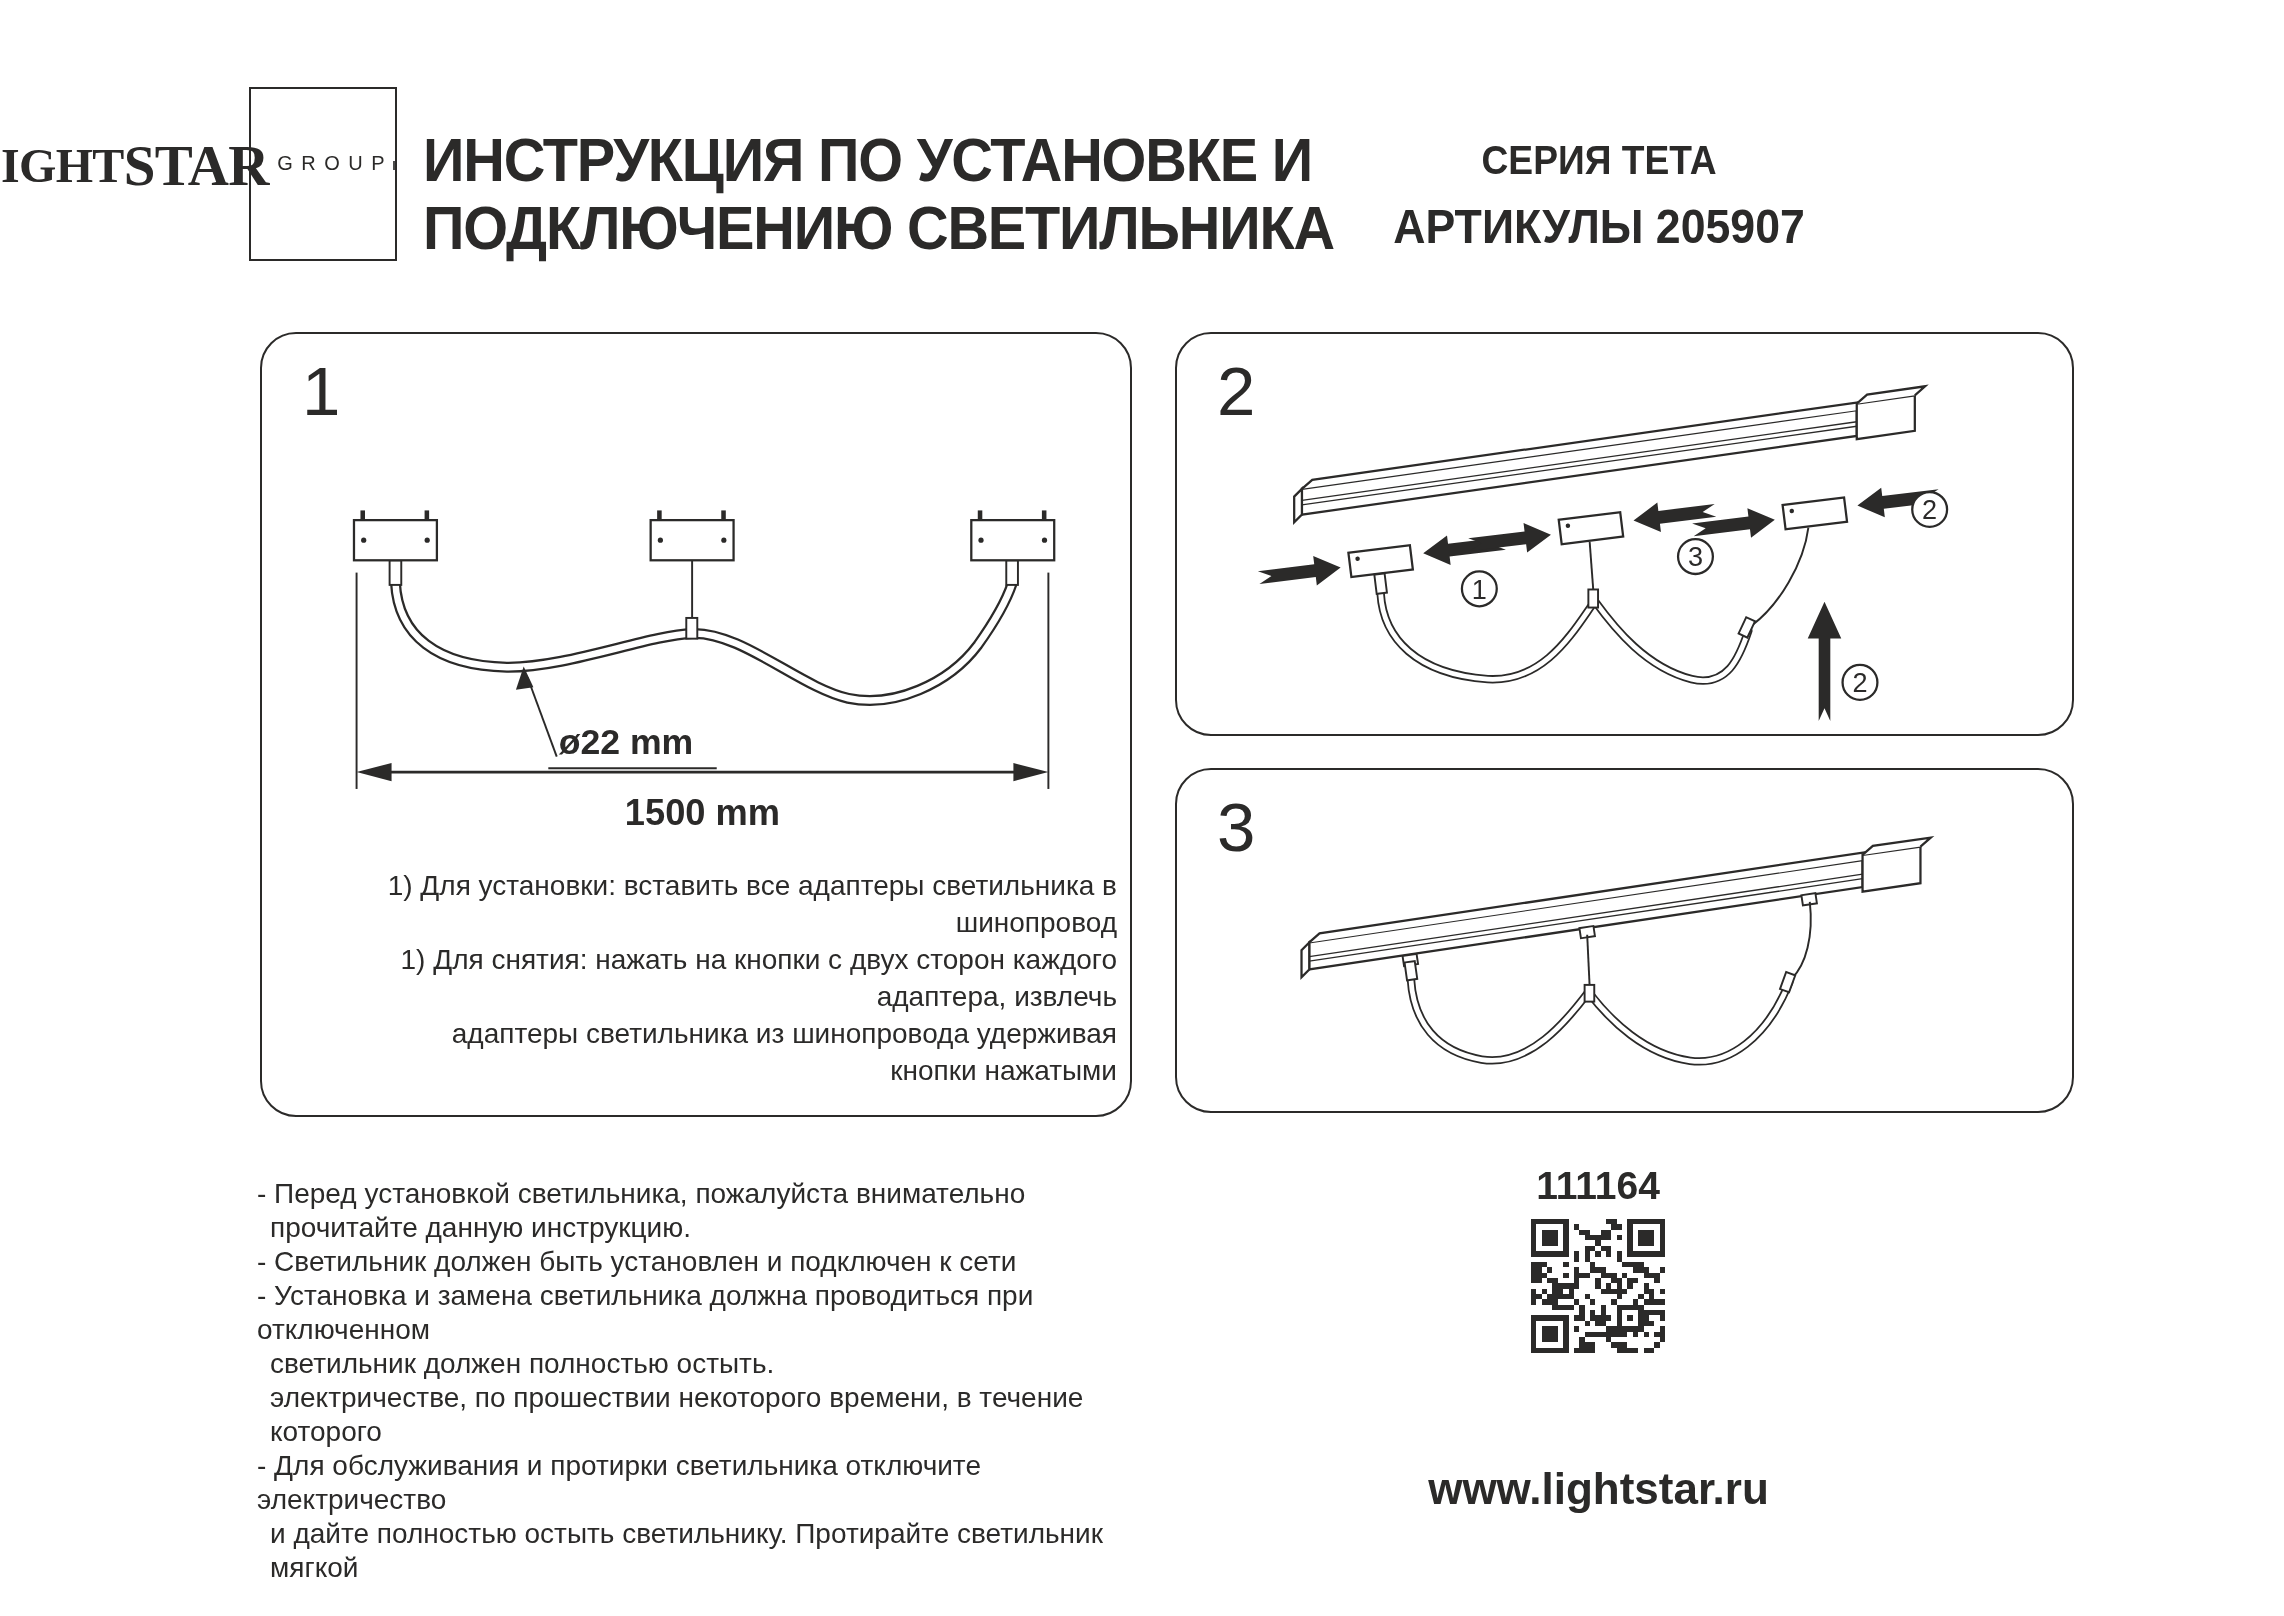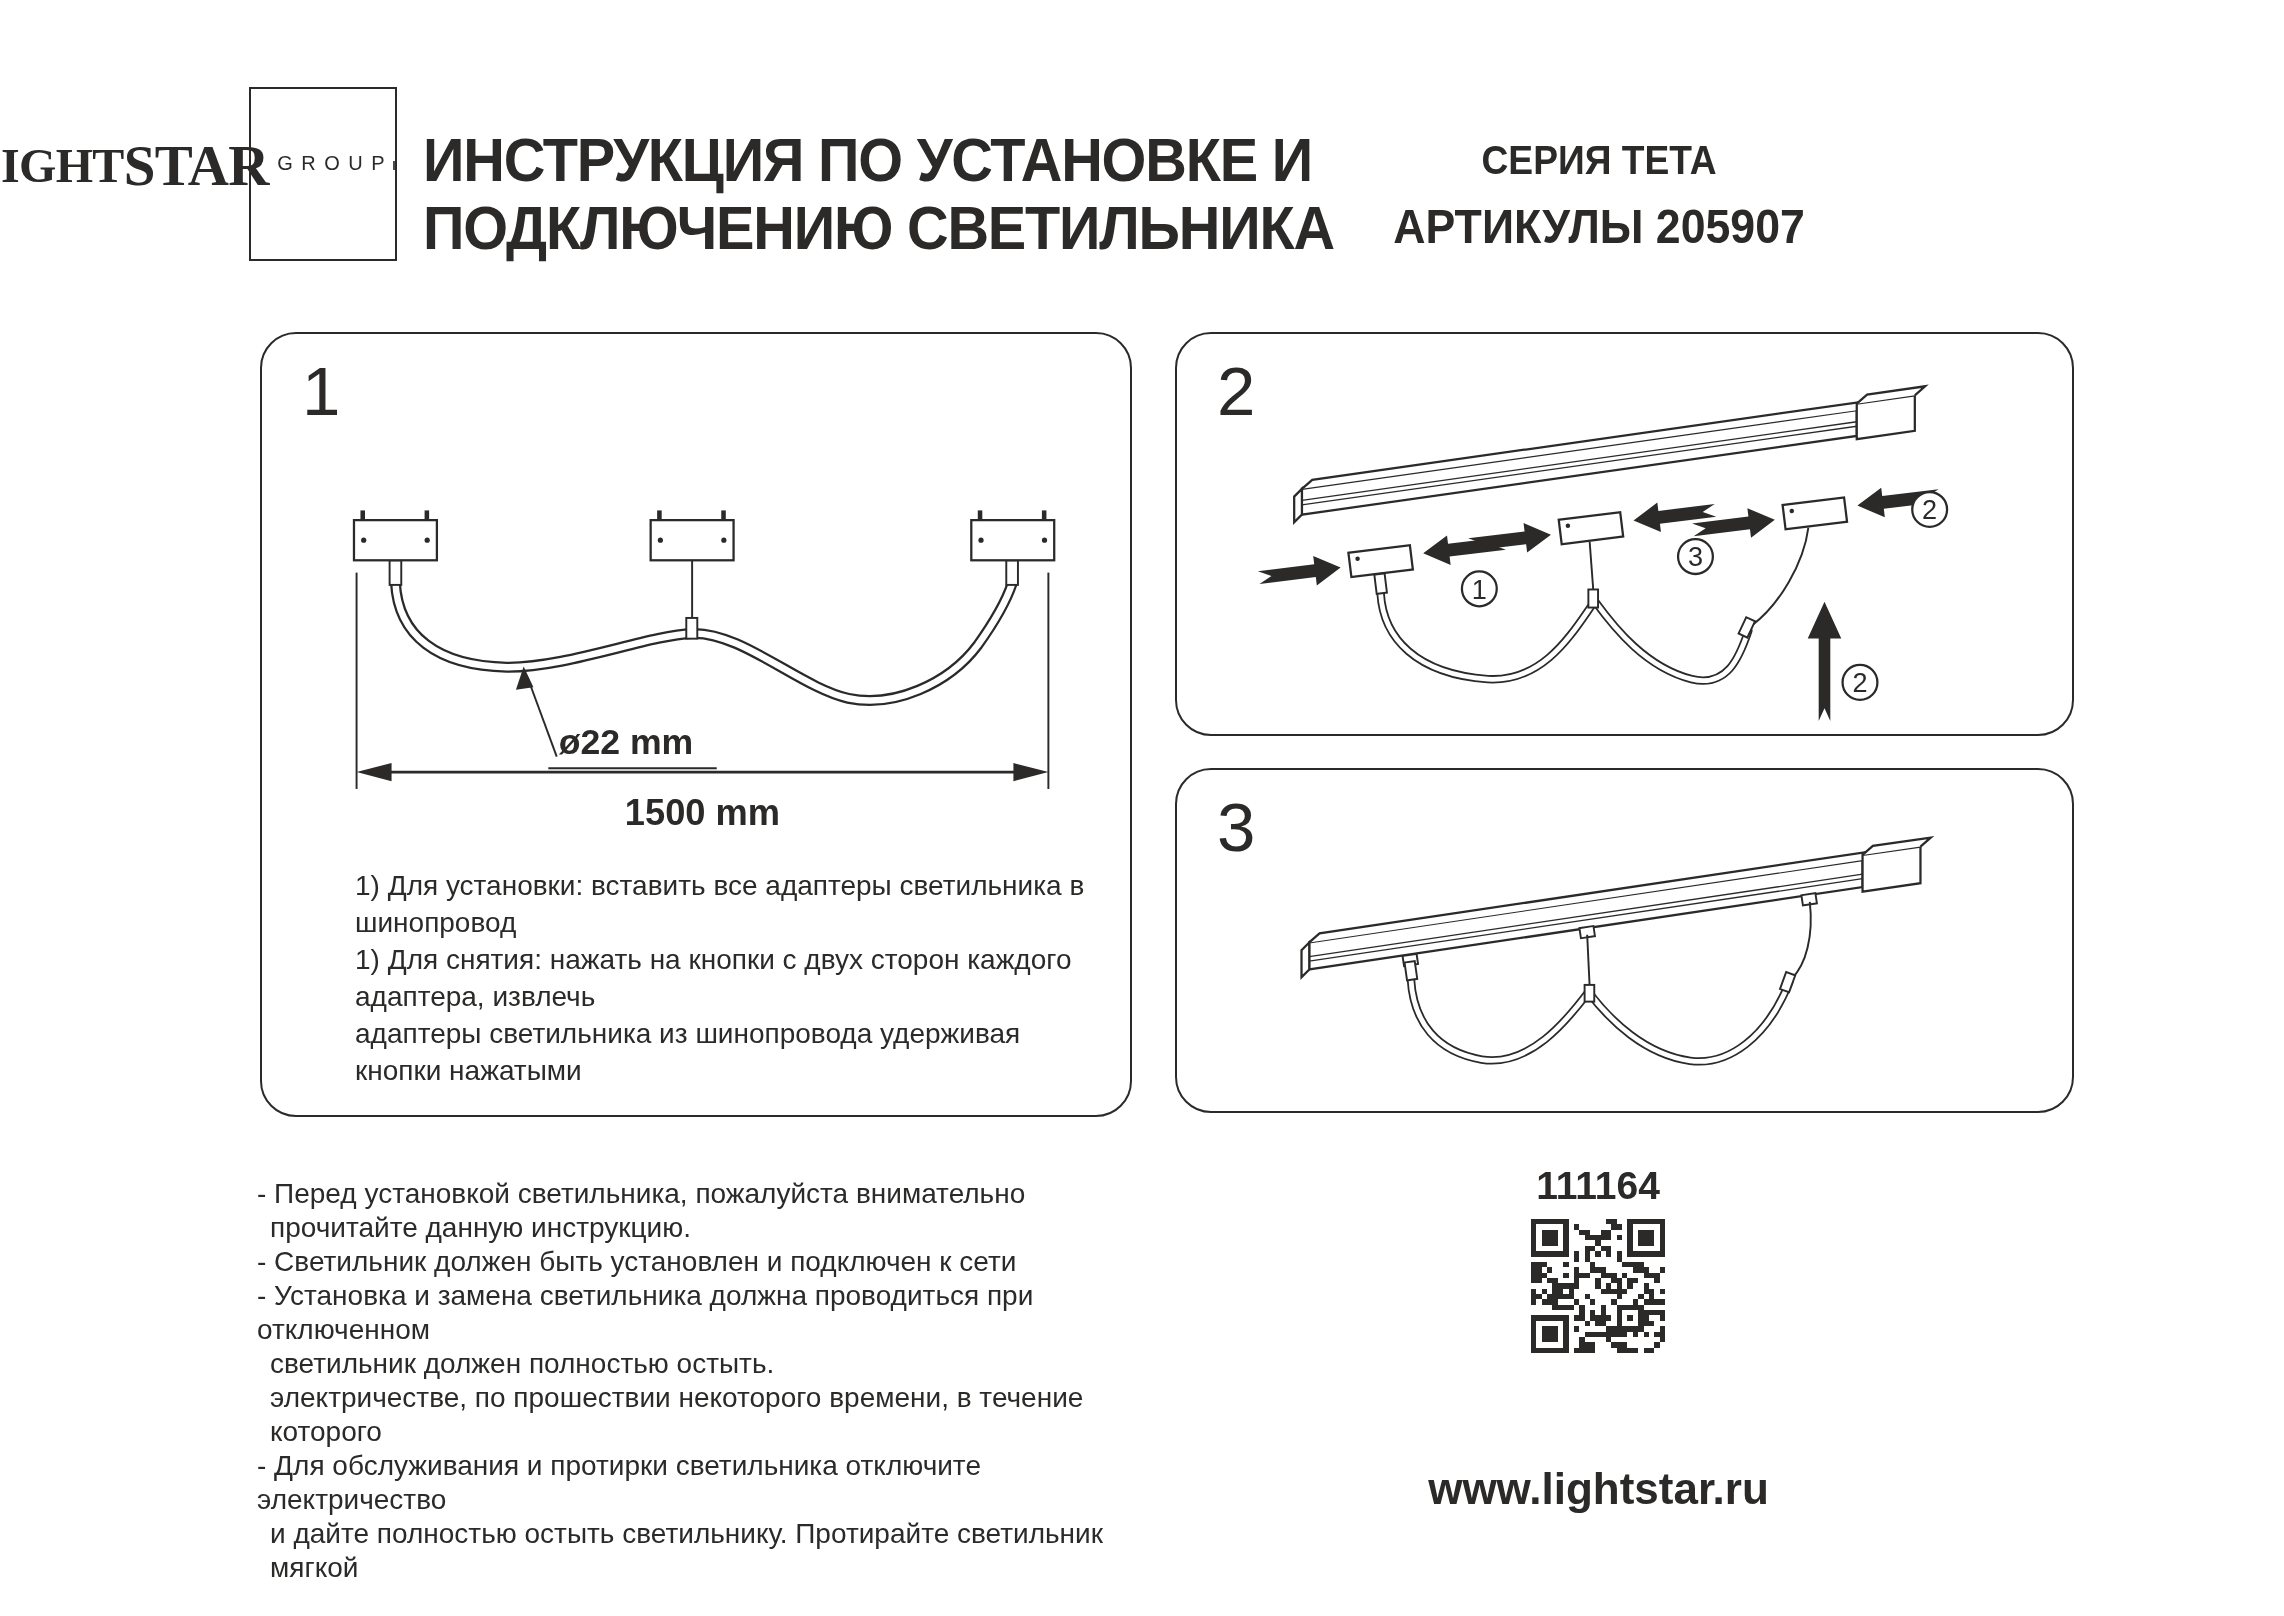--- a/index.html
+++ b/index.html
@@ -23,21 +23,21 @@
   .page-title{left:423px;top:126px;font-size:62px;font-weight:700;line-height:68px;letter-spacing:-1.3px;white-space:nowrap;}
   .series{left:1371px;top:138px;width:456px;text-align:center;font-size:40px;font-weight:700;white-space:nowrap;}
   .articles{left:1371px;top:199px;width:456px;text-align:center;font-size:48px;font-weight:700;white-space:nowrap;}
   
   .panel{border:2.6px solid #2b2a29;border-radius:36px;box-sizing:border-box;background:#fff;}
   .p1{left:260px;top:332px;width:872px;height:785px;}
   .p2{left:1175px;top:332px;width:899px;height:404px;}
   .p3{left:1175px;top:768px;width:899px;height:345px;}
   .step-num{position:absolute;left:40px;top:18px;font-size:69px;font-weight:400;color:#2b2a29;}
   .diagram{position:absolute;left:0;top:0;width:100%;height:100%;}
-  .p1-notes{position:absolute;left:93px;top:533px;width:742px;font-size:28px;line-height:37px;color:#2b2a29;}
+  .p1-notes{position:absolute;left:113px;top:533px;width:742px;font-size:28px;line-height:37px;color:#2b2a29;text-align:right;}
   
   .safety{left:257px;top:1177px;width:872px;font-size:28px;line-height:34px;color:#2b2a29;}
   .safety .cont{padding-left:13px;}
   .article-big{left:1468px;top:1164px;width:260px;text-align:center;font-size:39px;font-weight:700;}
   .qr-wrap{left:1531px;top:1219px;width:134px;height:134px;}
   .website{left:1338px;top:1464px;width:521px;text-align:center;font-size:44px;font-weight:700;white-space:nowrap;}
   svg text{font-family:"Liberation Sans",sans-serif;fill:#2b2a29;}
 </style>
 </head>
 <body>

